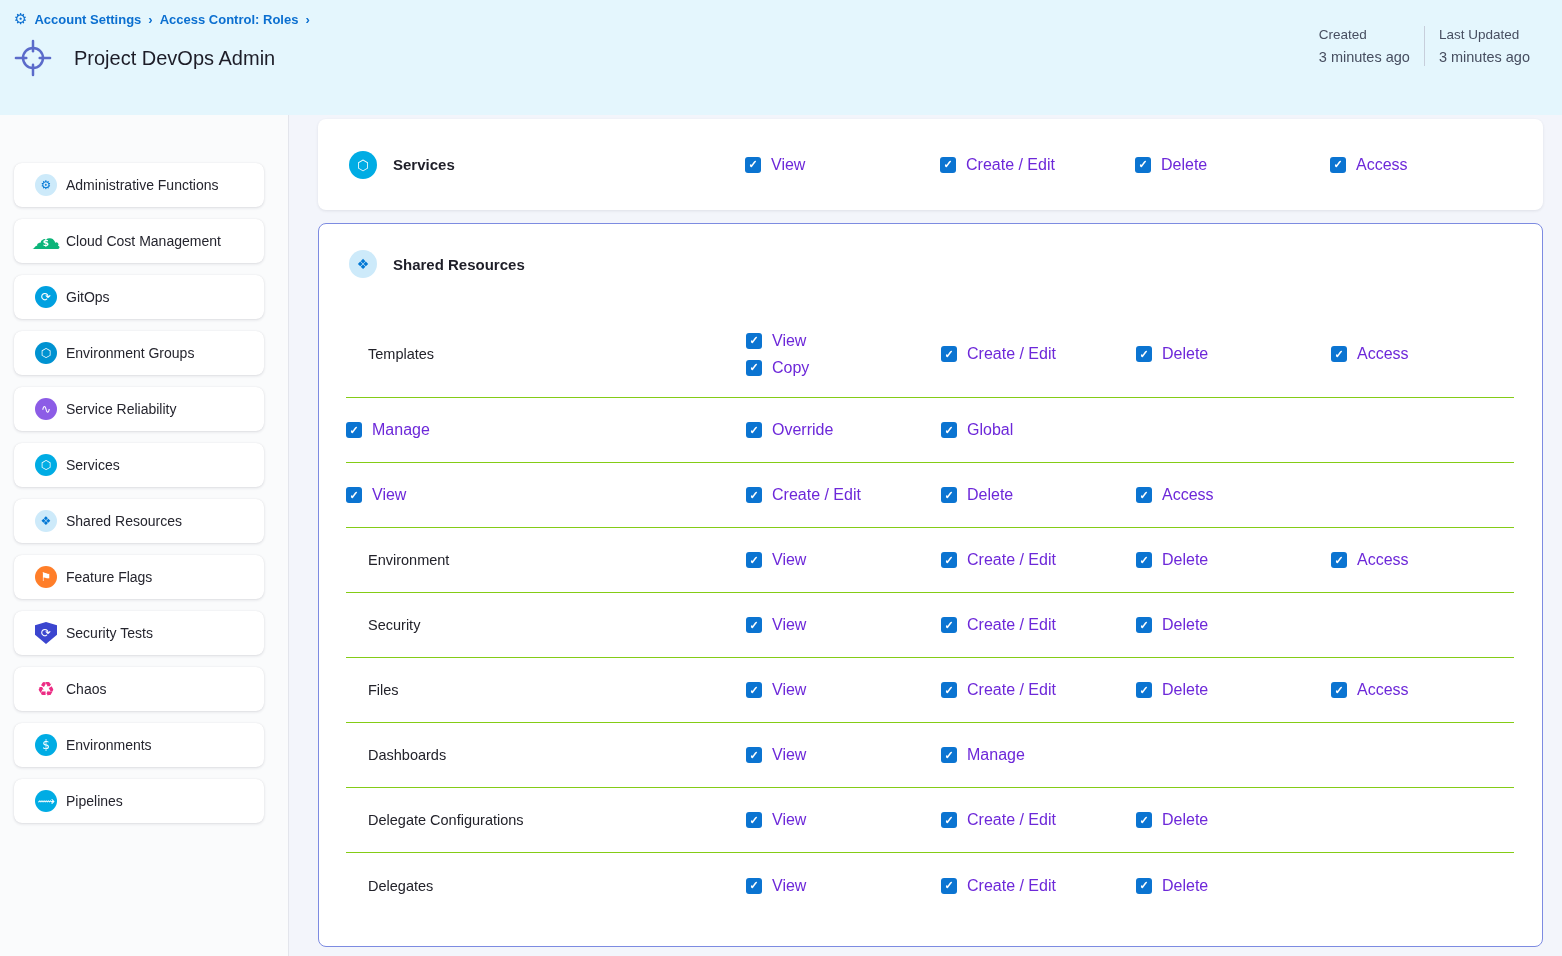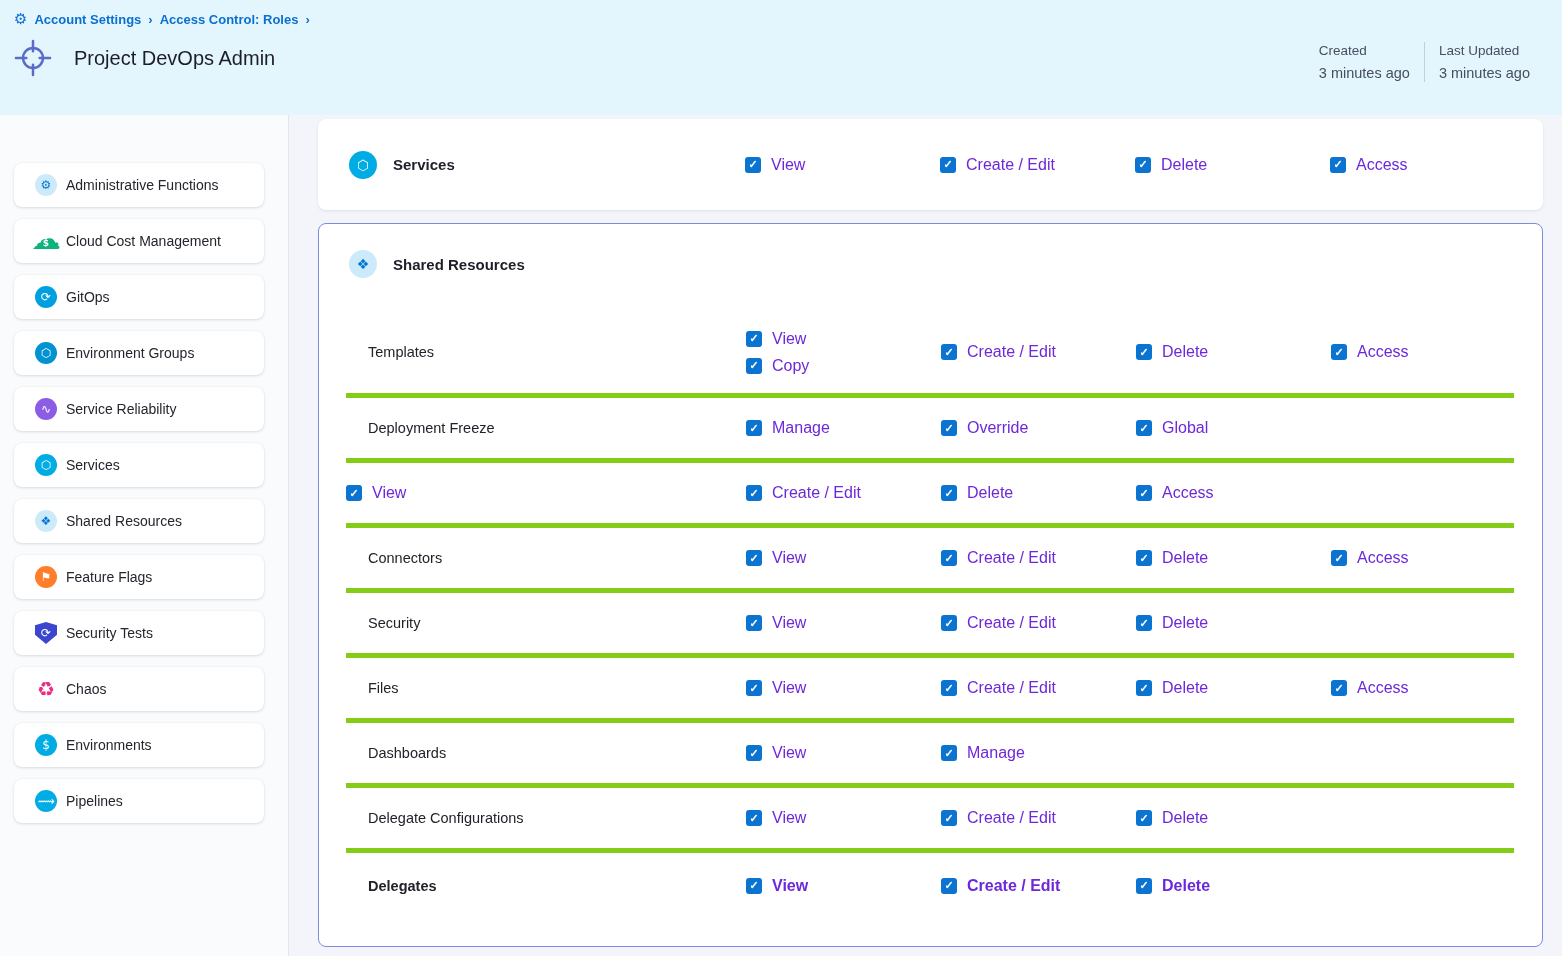--- a/index.html
+++ b/index.html
@@ -9,21 +9,21 @@
 
   
   .page-header { height:115px; background:#e4f6fd; position:relative; padding:12px 18px 0 14px; }
   .breadcrumb { display:flex; align-items:center; gap:7px; font-size:13px; font-weight:bold; color:#0b6fd0; }
   .breadcrumb .gear { font-size:15px; line-height:1; color:#0b6fd0; }
   .breadcrumb a { color:#0b6fd0; text-decoration:none; cursor:pointer; }
   .crumb-sep { color:#0b6fd0; font-size:13px; }
   .header-main { display:flex; align-items:center; margin-top:12px; }
   .role-icon { width:38px; height:38px; flex:0 0 38px; }
   .page-title { font-size:20px; font-weight:500; color:#1d1d28; margin-left:22px; }
-  .meta { position:absolute; top:40px; right:18px; display:flex; align-items:stretch; }
+  .meta { position:absolute; top:24px; right:18px; display:flex; align-items:stretch; }
   .meta-block { display:flex; flex-direction:column; line-height:22px; color:#474e60; padding:0 14px; }
   .meta-label { font-size:13.5px; }
   .meta-value { font-size:14.5px; }
   .meta-divider { width:1px; background:#c7cedb; margin:2px 0; }
 
   
   .body-wrap { display:flex; height:841px; }
   .sidebar { width:289px; flex:0 0 289px; background:#fafbfc; border-right:1px solid #e3e5ec; padding:48px 0 0 0; }
   .side-item { width:250px; height:44px; margin:0 auto 12px 14px; background:#ffffff; border-radius:8px;
                box-shadow:0 1px 3px rgba(40,41,61,.14), 0 0 1px rgba(40,41,61,.10);
@@ -43,23 +43,23 @@
   .section-head { display:flex; align-items:center; gap:16px; }
   .services-card .section-head { padding-left:31px; }
   .section-icon { width:28px; height:28px; border-radius:50%; display:flex; align-items:center; justify-content:center;
                   font-size:14px; line-height:1; }
   .section-title { font-size:15px; font-weight:700; color:#1e1e28; }
 
   .shared-card { border:1px solid #7d8be1; padding:26px 28px 28px 27px; }
   .shared-card .section-head { padding-left:3px; margin-bottom:33px; }
 
   .perm-row { display:grid; grid-template-columns:400px 195px 195px 195px 1fr; align-items:center;
-              min-height:65px; border-bottom:5px solid #84cc16; }
+              min-height:65px; border-bottom:1px solid #84cc16; }
   .perm-row.tall { min-height:87px; }
-  .perm-row:last-child { border-bottom:none;font-weight:bold; }
+  .perm-row:last-child { border-bottom:none; }
   .row-label { font-size:14.5px; color:#22222a; padding-left:22px; }
   .perm-cell { display:flex; flex-direction:column; align-items:flex-start; justify-content:center; gap:9px; }
   .perm { display:inline-flex; align-items:center; gap:10px; cursor:pointer; }
   .cbx { width:16px; height:16px; border-radius:3px; background:#0b74d1; display:flex; align-items:center; justify-content:center; }
   .cbx::after { content:"✓"; color:#ffffff; font-size:11px; font-weight:bold; line-height:1; }
   .perm-label { font-size:16px; color:#6d28d9; }
 </style>
 </head>
 <body>
 
@@ -262,21 +262,20 @@
   </label>
 </div>
             <div class="perm-cell">
   <label class="perm">
     <span class="cbx"></span>
     <span class="perm-label">Access</span>
   </label>
 </div>
           </div>
           <div class="perm-row">
-            <div class="row-label">Deployment Freeze</div>
             <div class="perm-cell">
   <label class="perm">
     <span class="cbx"></span>
     <span class="perm-label">Manage</span>
   </label>
 </div>
             <div class="perm-cell">
   <label class="perm">
     <span class="cbx"></span>
     <span class="perm-label">Override</span>
@@ -310,21 +309,21 @@
   </label>
 </div>
             <div class="perm-cell">
   <label class="perm">
     <span class="cbx"></span>
     <span class="perm-label">Access</span>
   </label>
 </div>
           </div>
           <div class="perm-row">
-            <div class="row-label">Connectors</div>
+            <div class="row-label">Environment</div>
             <div class="perm-cell">
   <label class="perm">
     <span class="cbx"></span>
     <span class="perm-label">View</span>
   </label>
 </div>
             <div class="perm-cell">
   <label class="perm">
     <span class="cbx"></span>
     <span class="perm-label">Create / Edit</span>

